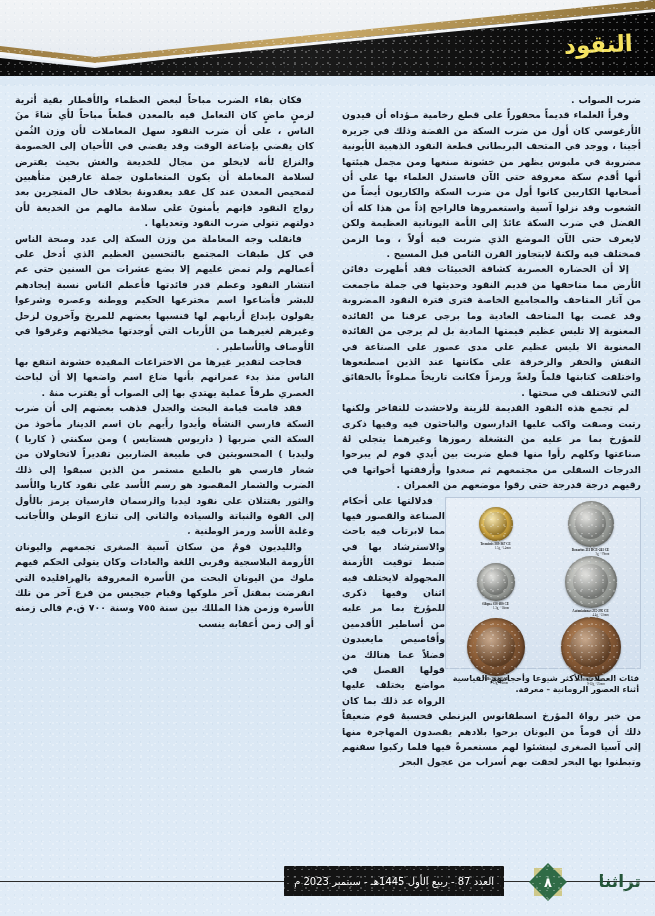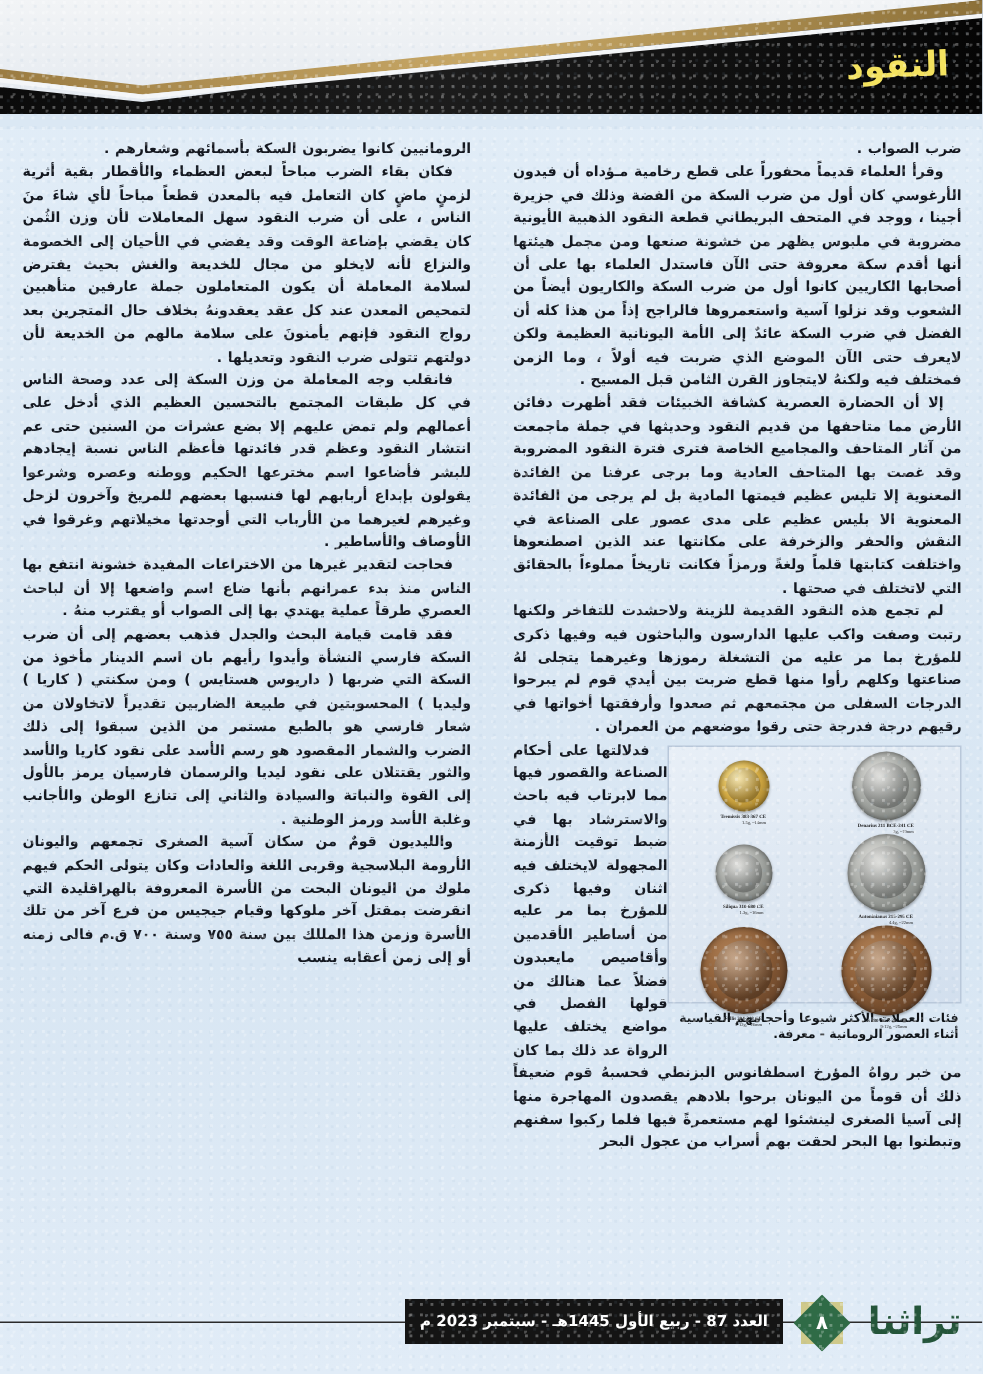--- a/index.html
+++ b/index.html
@@ -175,49 +175,49 @@
   .footer-rule {
     position: absolute;
     left: 0;
     top: 33px;
     width: 655px;
     height: 1px;
     background: #2a2a2a;
   }
   .footer-band {
     position: absolute;
-    right: 134px;
+    right: 152px;
     top: 19px;
     height: 28px;
     background: #141414;
     color: #ffffff;
     direction: rtl;
     display: flex;
     align-items: center;
     padding: 0 9px;
     font-size: 10px;
-    font-weight: 700;
+    font-weight: 400;
     white-space: nowrap;
     letter-spacing: .1px;
     box-shadow: 0 0 0 1px #141414;
   }
   .footer-logo {
     position: absolute;
     right: 12px;
     top: 10px;
     width: 130px;
     height: 46px;
     direction: rtl;
   }
   .brand-word {
     position: absolute;
     right: 2px;
     top: 4px;
     color: #24553a;
-    font-size: 25px;
+    font-size: 17px;
     font-weight: 700;
     letter-spacing: 1.2px;
     line-height: 38px;
     white-space: nowrap;
   }
   .diamond-wrap {
     position: absolute;
     left: 16px;
     top: 5px;
     width: 38px;
@@ -325,21 +325,20 @@
             </div>
           </div>
         </div>
         <div class="figure-caption">فئات العملات الأكثر شيوعا وأحجامهم القياسية أثناء العصور الرومانية - معرفة.</div>
       </div>
 
       <p>فدلالتها على أحكام الصناعة والقصور فيها مما لابرتاب فيه باحث والاسترشاد بها في ضبط توقيت الأزمنة المجهولة لايختلف فيه اثنان وفيها ذكرى للمؤرخ بما مر عليه من أساطير الأقدمين وأقاصيص مايعبدون فضلاً عما هنالك من قولها الفصل في مواضع يختلف عليها الرواة عد ذلك بما كان من خبر رواهُ المؤرخ اسطفانوس البزنطي فحسبهُ قوم ضعيفاً ذلك أن قوماً من اليونان برحوا بلادهم يقصدون المهاجرة منها إلى آسيا الصغرى لينشئوا لهم مستعمرةً فيها فلما ركبوا سفنهم وتبطنوا بها البحر لحقت بهم أسراب من عجول البحر</p>
     </div>
 
     <div class="col">
-      <p class="no-indent">الرومانيين كانوا يضربون السكة بأسمائهم وشعارهم .</p>
       <p>فكان بقاء الضرب مباحاً لبعض العظماء والأقطار بقية أثرية لزمنٍ ماضٍ كان التعامل فيه بالمعدن قطعاً مباحاً لأي شاءَ منَ الناس ، على أن ضرب النقود سهل المعاملات لأن وزن الثُمن كان يقضي بإضاعة الوقت وقد يفضي في الأحيان إلى الخصومة والنزاع لأنه لايخلو من مجال للخديعة والغش بحيث يفترض لسلامة المعاملة أن يكون المتعاملون جملة عارفين متأهبين لتمحيص المعدن عند كل عقد يعقدونهُ بخلاف حال المتجرين بعد رواج النقود فإنهم يأمنونَ على سلامة مالهم من الخديعة لأن دولتهم تتولى ضرب النقود وتعديلها .</p>
       <p>فانقلب وجه المعاملة من وزن السكة إلى عدد وصحة الناس في كل طبقات المجتمع بالتحسين العظيم الذي أدخل على أعمالهم ولم تمض عليهم إلا بضع عشرات من السنين حتى عم انتشار النقود وعظم قدر فائدتها فأعظم الناس نسبة إيجادهم للبشر فأضاعوا اسم مخترعها الحكيم ووطنه وعصره وشرعوا يقولون بإبداع أربابهم لها فنسبها بعضهم للمريخ وآخرون لزحل وغيرهم لغيرهما من الأرباب التي أوجدتها مخيلاتهم وغرقوا في الأوصاف والأساطير .</p>
       <p>فحاجت لتقدير غيرها من الاختراعات المفيدة خشونة انتفع بها الناس منذ بدء عمرانهم بأنها ضاع اسم واضعها إلا أن لباحث العصري طرقاً عملية يهتدي بها إلى الصواب أو يقترب منهُ .</p>
       <p>فقد قامت قيامة البحث والجدل فذهب بعضهم إلى أن ضرب السكة فارسي النشأة وأيدوا رأيهم بان اسم الدينار مأخوذ من السكة التي ضربها ( داريوس هستايس ) ومن سكنتي ( كاريا ) وليديا ) المحسوبتين في طبيعة الضاربين تقديراً لاتخاولان من شعار فارسي هو بالطبع مستمر من الذين سبقوا إلى ذلك الضرب والشمار المقصود هو رسم الأسد على نقود كاريا والأسد والثور يقتتلان على نقود ليديا والرسمان فارسيان يرمز بالأول إلى القوة والنباتة والسيادة والثاني إلى تنازع الوطن والأجانب وغلبة الأسد ورمز الوطنية .</p>
       <p>والليديون قومٌ من سكان آسية الصغرى تجمعهم واليونان الأرومة البلاسجية وقربى اللغة والعادات وكان يتولى الحكم فيهم ملوك من اليونان البحت من الأسرة المعروفة بالهراقليدة التي انقرضت بمقتل آخر ملوكها وقيام جيجيس من فرع آخر من تلك الأسرة وزمن هذا المللك بين سنة ٧٥٥ وسنة ٧٠٠ ق.م فالى زمنه أو إلى زمن أعقابه ينسب</p>
     </div>
 
   </div>
 
   <div class="footer">

